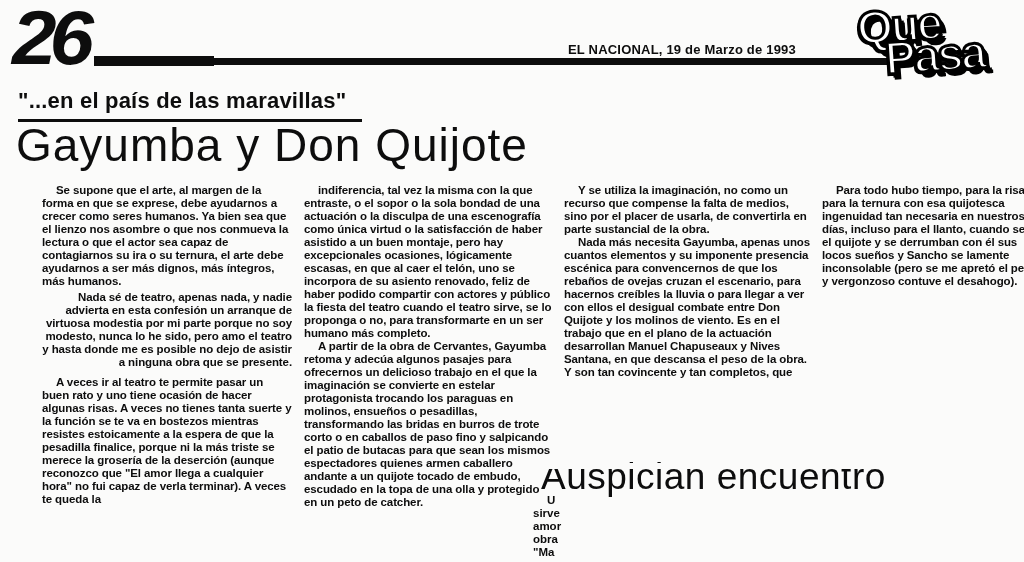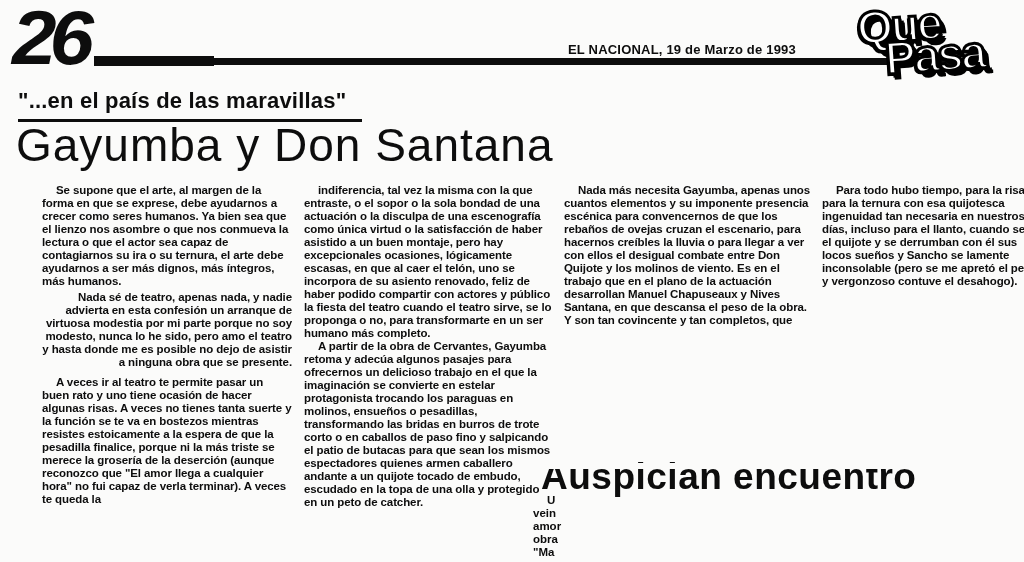--- a/index.html
+++ b/index.html
@@ -47,21 +47,21 @@
   .col-2{left:272px;}
   .col-3{left:532px;}
   .col-4{left:790px;width:226px;}
   .col-1 .p2{margin-top:3px;text-align:right;}
   .col-1 .p3{margin-top:7px;}
   .closing-line{margin-top:0;}
   .byline{margin-left:10px;font-size:11px;letter-spacing:.4px;}
   
   .secondary-headline{
     position:absolute;left:533px;top:448px;margin:8px;
-    font-size:37px;font-weight:700;letter-spacing:.5px;white-space:nowrap;
+    font-size:37px;font-weight:400;letter-spacing:.5px;white-space:nowrap;
   }
   .cut-stripe{position:absolute;left:528px;top:463px;width:420px;height:6px;background:#fbfbfa;}
   .fragments{
     position:absolute;left:533px;top:494px;
     font-size:11.5px;line-height:13px;font-weight:bold;
   }
   .fragments .frag-0{text-indent:14px;}
 </style>
 </head>
 <body>
@@ -72,45 +72,46 @@
   <div class="header-rule-tip"></div>
   <div class="header-rule"></div>
   <div class="dateline">EL NACIONAL, 19 de Marzo de 1993</div>
 
   <div class="logo">
     <span class="logo-que">Que</span>
     <span class="logo-pasa">Pasa</span>
   </div>
 
   <div class="kicker">"...en el país de las maravillas"</div>
-  <h1 class="headline">Gayumba y Don Santana</h1>
+  <h1 class="headline">Gayumba y Don Quijote</h1>
 
   <div class="col col-1">
     <p class="p1">Se supone que el arte, al margen de la forma en que se exprese, debe ayudarnos a crecer como seres humanos. Ya bien sea que el lienzo nos asombre o que nos conmueva la lectura o que el actor sea capaz de contagiarnos su ira o su ternura, el arte debe ayudarnos a ser más dignos, más íntegros, más humanos.</p>
     <p class="p2">Nada sé de teatro, apenas nada, y nadie advierta en esta confesión un arranque de virtuosa modestia por mi parte porque no soy modesto, nunca lo he sido, pero amo el teatro y hasta donde me es posible no dejo de asistir a ninguna obra que se presente.</p>
     <p class="p3">A veces ir al teatro te permite pasar un buen rato y uno tiene ocasión de hacer algunas risas. A veces no tienes tanta suerte y la función se te va en bostezos mientras resistes estoicamente a la espera de que la pesadilla finalice, porque ni la más triste se merece la grosería de la deserción (aunque reconozco que "El amor llega a cualquier hora" no fui capaz de verla terminar). A veces te queda la</p>
   </div>
 
   <div class="col col-2">
     <p>indiferencia, tal vez la misma con la que entraste, o el sopor o la sola bondad de una actuación o la disculpa de una escenografía como única virtud o la satisfacción de haber asistido a un buen montaje, pero hay excepcionales ocasiones, lógicamente escasas, en que al caer el telón, uno se incorpora de su asiento renovado, feliz de haber podido compartir con actores y público la fiesta del teatro cuando el teatro sirve, se lo proponga o no, para transformarte en un ser humano más completo.</p>
     <p>A partir de la obra de Cervantes, Gayumba retoma y adecúa algunos pasajes para ofrecernos un delicioso trabajo en el que la imaginación se convierte en estelar protagonista trocando los paraguas en molinos, ensueños o pesadillas, transformando las bridas en burros de trote corto o en caballos de paso fino y salpicando el patio de butacas para que sean los mismos espectadores quienes armen caballero andante a un quijote tocado de embudo, escudado en la topa de una olla y protegido en un peto de catcher.</p>
   </div>
 
   <div class="col col-3">
+    <p>Y se utiliza la imaginación, no como un recurso que compense la falta de medios, sino por el placer de usarla, de convertirla en parte sustancial de la obra.</p>
     <p>Nada más necesita Gayumba, apenas unos cuantos elementos y su imponente presencia escénica para convencernos de que los rebaños de ovejas cruzan el escenario, para hacernos creíbles la lluvia o para llegar a ver con ellos el desigual combate entre Don Quijote y los molinos de viento. Es en el trabajo que en el plano de la actuación desarrollan Manuel Chapuseaux y Nives Santana, en que descansa el peso de la obra. Y son tan covincente y tan completos, que</p>
   </div>
 
   <div class="col col-4">
     <p>Para todo hubo tiempo, para la risa, para la ternura con esa quijotesca ingenuidad tan necesaria en nuestros días, incluso para el llanto, cuando se cae el quijote y se derrumban con él sus locos sueños y Sancho se lamente inconsolable (pero se me apretó el pecho y vergonzoso contuve el desahogo).</p>
   </div>
 
   <h2 class="secondary-headline">Auspician encuentro</h2>
   <div class="cut-stripe"></div>
 
   <div class="fragments">
     <div class="frag-0">U</div>
-    <div>vein</div>
+    <div>sirve</div>
     <div>amor</div>
     <div>obra</div>
     <div>"Ma</div>
   </div>
 
 </div>
 
 </body></html>

